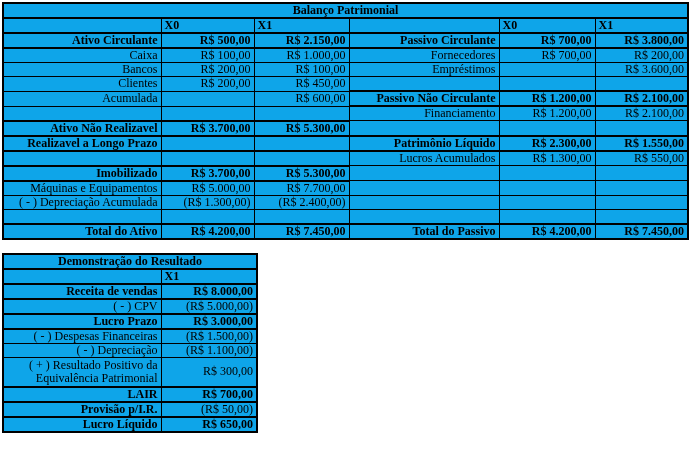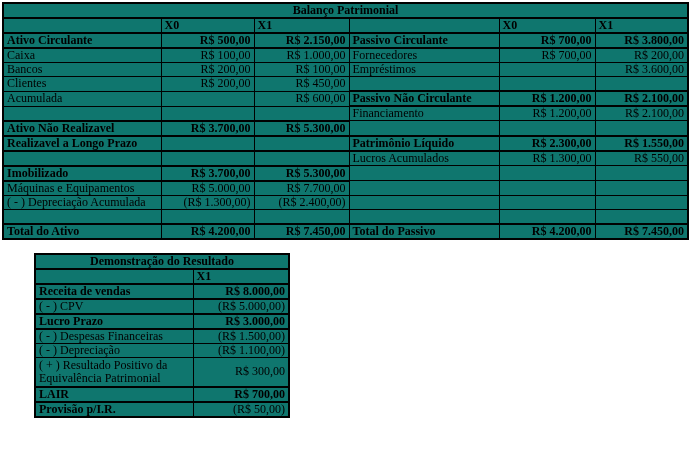--- a/index.html
+++ b/index.html
@@ -11,21 +11,21 @@
     width: 689px;
     height: 475px;
     font-family: "Liberation Serif", "DejaVu Serif", serif;
     color: #000000;
     box-sizing: border-box;
     padding: 2px 0 0 2px;
   }
   table {
     border-collapse: collapse;
     table-layout: fixed;
-    background: #0f766e;
+    background: #0ea5e9;
   }
   table.sheet {
     border: 2px solid #000000;
   }
   td {
     border: 1px solid #000000;
     font-size: 12px;
     line-height: 13px;
     height: 13px;
     padding: 0 3px;
@@ -38,39 +38,38 @@
     font-weight: bold;
     border-bottom-width: 2px;
   }
   td.col-head {
     font-weight: bold;
     border-bottom-width: 2px;
   }
   td.head-blank {
     border-bottom-width: 2px;
   }
-  td.lbl { text-align: left; }
+  td.lbl { text-align: right; }
   td.num { text-align: right; }
   td.bold {
     font-weight: bold;
     border-top-width: 2px;
     border-bottom-width: 2px;
   }
   td.thick {
     border-top-width: 2px;
     border-bottom-width: 2px;
   }
   td.tall {
     white-space: normal;
     height: 28px;
     line-height: 13px;
   }
   #income-table {
     margin-top: 13px;
-    margin-left: 32px;
   }
 </style>
 </head>
 <body>
 
 <table class="sheet" id="balance-table">
   <colgroup>
     <col style="width:158px">
     <col style="width:93px">
     <col style="width:95px">
@@ -247,14 +246,18 @@
         <td class="num tall">R$ 300,00</td>
       </tr>
       <tr>
         <td class="lbl bold">LAIR</td>
         <td class="num bold">R$ 700,00</td>
       </tr>
       <tr>
         <td class="lbl bold">Provisão p/I.R.</td>
         <td class="num thick">(R$ 50,00)</td>
       </tr>
+      <tr>
+        <td class="lbl bold">Lucro Líquido</td>
+        <td class="num bold">R$ 650,00</td>
+      </tr>
     </tbody>
 </table>
 
 </body></html>

